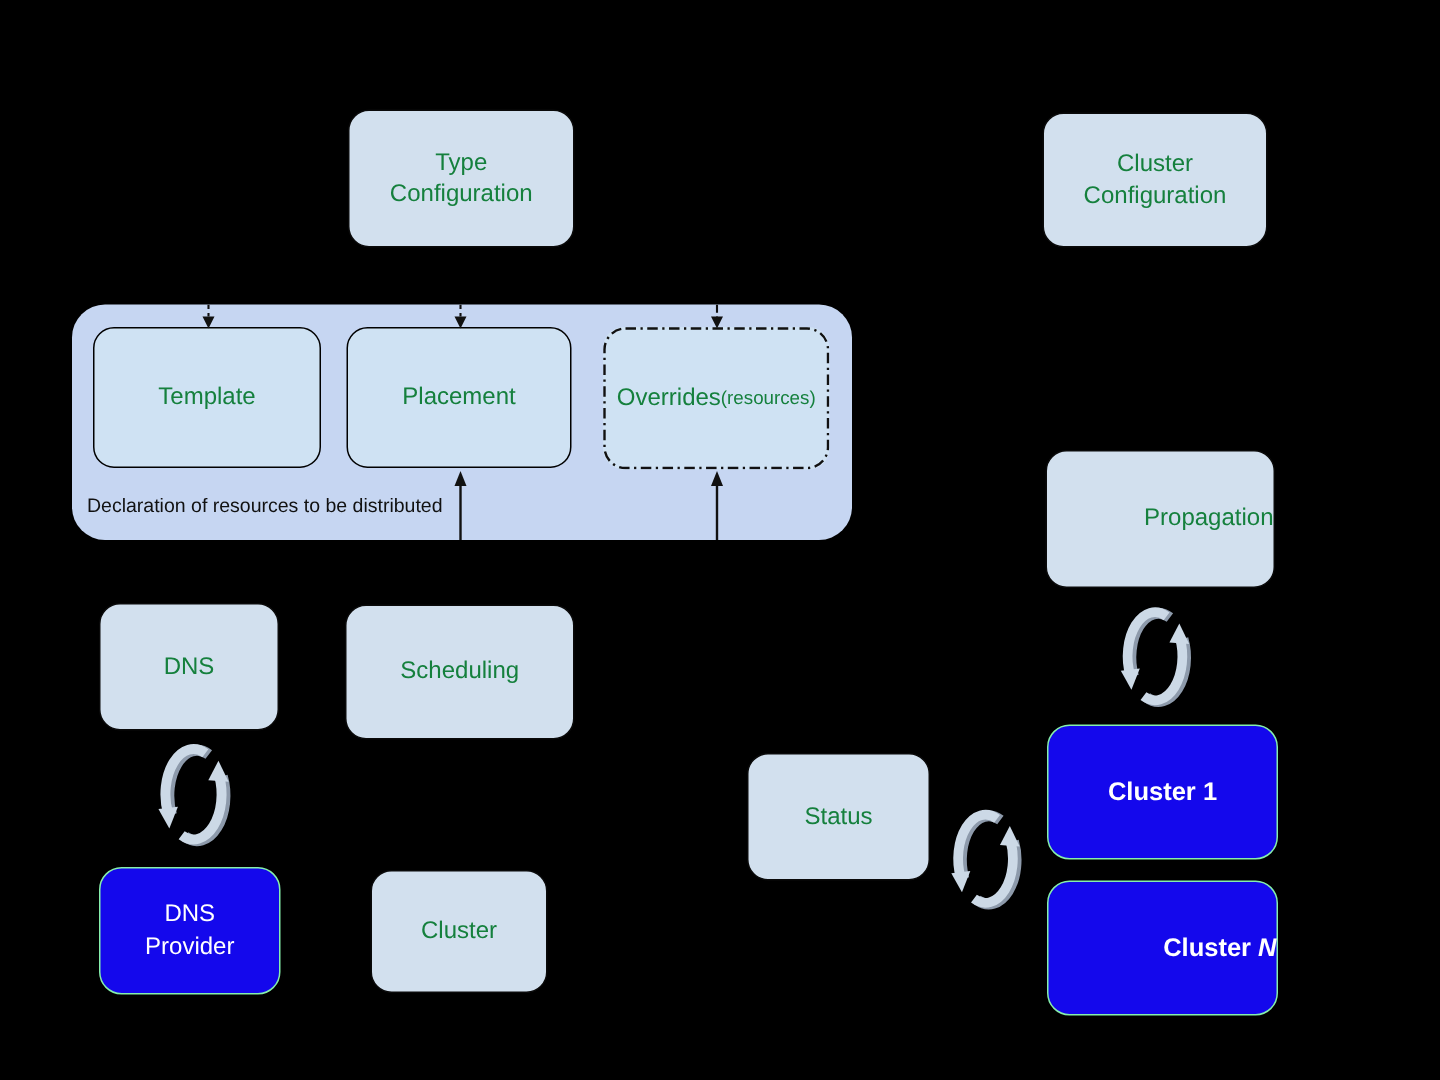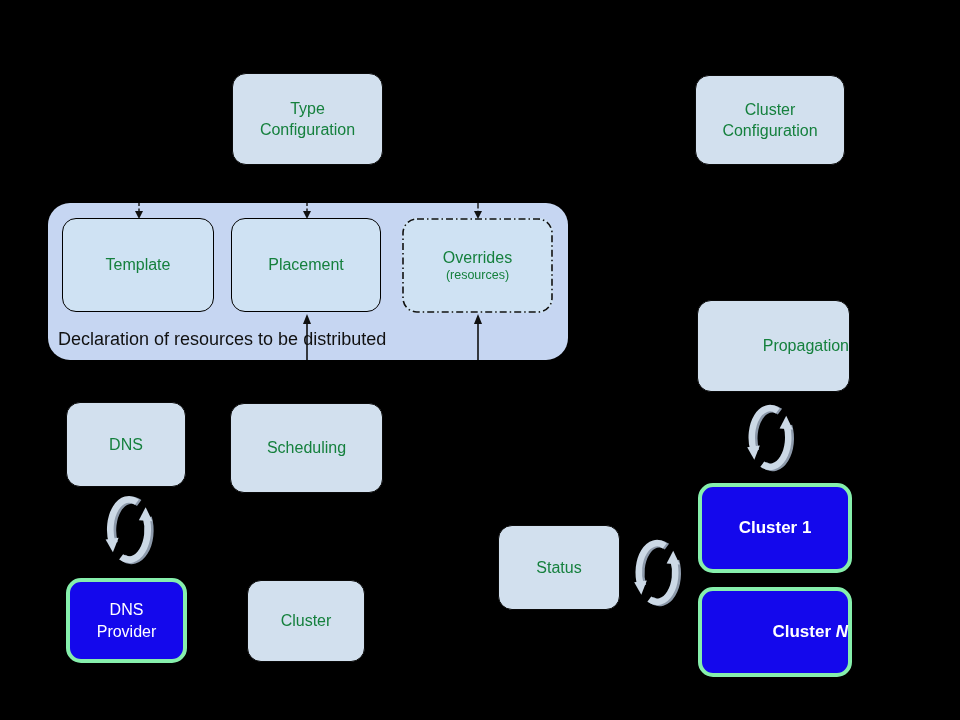--- a/index.html
+++ b/index.html
@@ -9,45 +9,45 @@
     font-family:"Liberation Sans",sans-serif;
     -webkit-font-smoothing:antialiased;
   }
   .node{
     position:absolute;display:flex;align-items:center;justify-content:center;
     text-align:center;box-sizing:border-box;
     color:#15803d;font-size:16px;line-height:1.32;white-space:pre-line;
   }
   .light{background:var(--node-light,#d2e0ee);border-radius:14px;border:1px solid #0a0a0a;}
   .inner{background:var(--node-inner,#cfe2f3);border:1.2px solid #000;border-radius:14px;}
-  .blue{background:var(--node-blue,#1408ec);color:#fff;border-radius:15px;border:4px solid #86efac;}
+  .blue{background:var(--node-blue,#1408ec);color:#fff;border-radius:15px;border:1px solid #86efac;}
   .bold{font-weight:bold;font-size:17px;}
   .container{
     position:absolute;left:48px;top:203px;width:520px;height:157px;
     background:var(--container-fill,#c6d6f2);border-radius:22px;box-sizing:border-box;
   }
   .caption{
-    position:absolute;left:10px;top:126px;font-size:18px;color:#111;
+    position:absolute;left:10px;top:126px;font-size:13px;color:#111;
     white-space:nowrap;
   }
   .sub{font-size:12.5px;line-height:1.25;}
   .arrow-layer{position:absolute;left:0;top:0;width:520px;height:157px;pointer-events:none;}
   .dashrect{position:absolute;inset:0;width:100%;height:100%;pointer-events:none;}
   .sync{position:absolute;}
   
   .pos-type{left:232px;top:73px;width:151px;height:92px;}
   .pos-clustercfg{left:695px;top:75px;width:150px;height:90px;}
   .pos-template{left:14px;top:15px;width:152px;height:94px;position:absolute;}
   .pos-placement{left:183px;top:15px;width:150px;height:94px;position:absolute;}
   .pos-overrides{left:354px;top:15px;width:151px;height:95px;position:absolute;border:none;}
   .pos-dns{left:66px;top:402px;width:120px;height:85px;}
   .pos-sched{left:230px;top:403px;width:153px;height:90px;}
   .pos-dnsprov{left:66px;top:578px;width:121px;height:85px;}
   .pos-policy{left:247px;top:580px;width:118px;height:82px;}
-  .pos-status{left:498px;top:525px;width:122px;height:85px;justify-content:center;}
+  .pos-status{left:498px;top:502px;width:122px;height:85px;justify-content:center;}
   .pos-prop{left:697px;top:300px;width:153px;height:92px;justify-content:flex-end;}
   .pos-c1{left:698px;top:483px;width:154px;height:90px;}
   .pos-cn{left:698px;top:587px;width:154px;height:90px;justify-content:flex-end;}
   .pos-sync-dns{left:96px;top:490px;}
   .pos-sync-prop{left:743px;top:399px;}
   .pos-sync-status{left:630px;top:534px;}
 </style>
 </head>
 <body>
 
@@ -64,21 +64,21 @@
 <div class="container">
 
   <div class="node inner pos-placement">
     <span>Placement</span>
   </div>
 
   <div class="node inner pos-template">
     <span>Template</span>
   </div>
 
-  <div class="node inner pos-overrides" style="flex-direction:column;">
+  <div class="node inner pos-overrides" style="flex-direction:row;">
     <svg class="dashrect" viewBox="0 0 151 95">
       <rect x="1" y="1" width="149" height="93" rx="14" fill="none" stroke="#111" stroke-width="1.6" stroke-dasharray="7 3 1.5 3"></rect>
     </svg>
     <span>Overrides</span>
     <span class="sub">(resources)</span>
   </div>
 
   <div class="caption">Declaration of resources to be distributed</div>
 
   <svg class="arrow-layer" viewBox="0 0 520 157">

